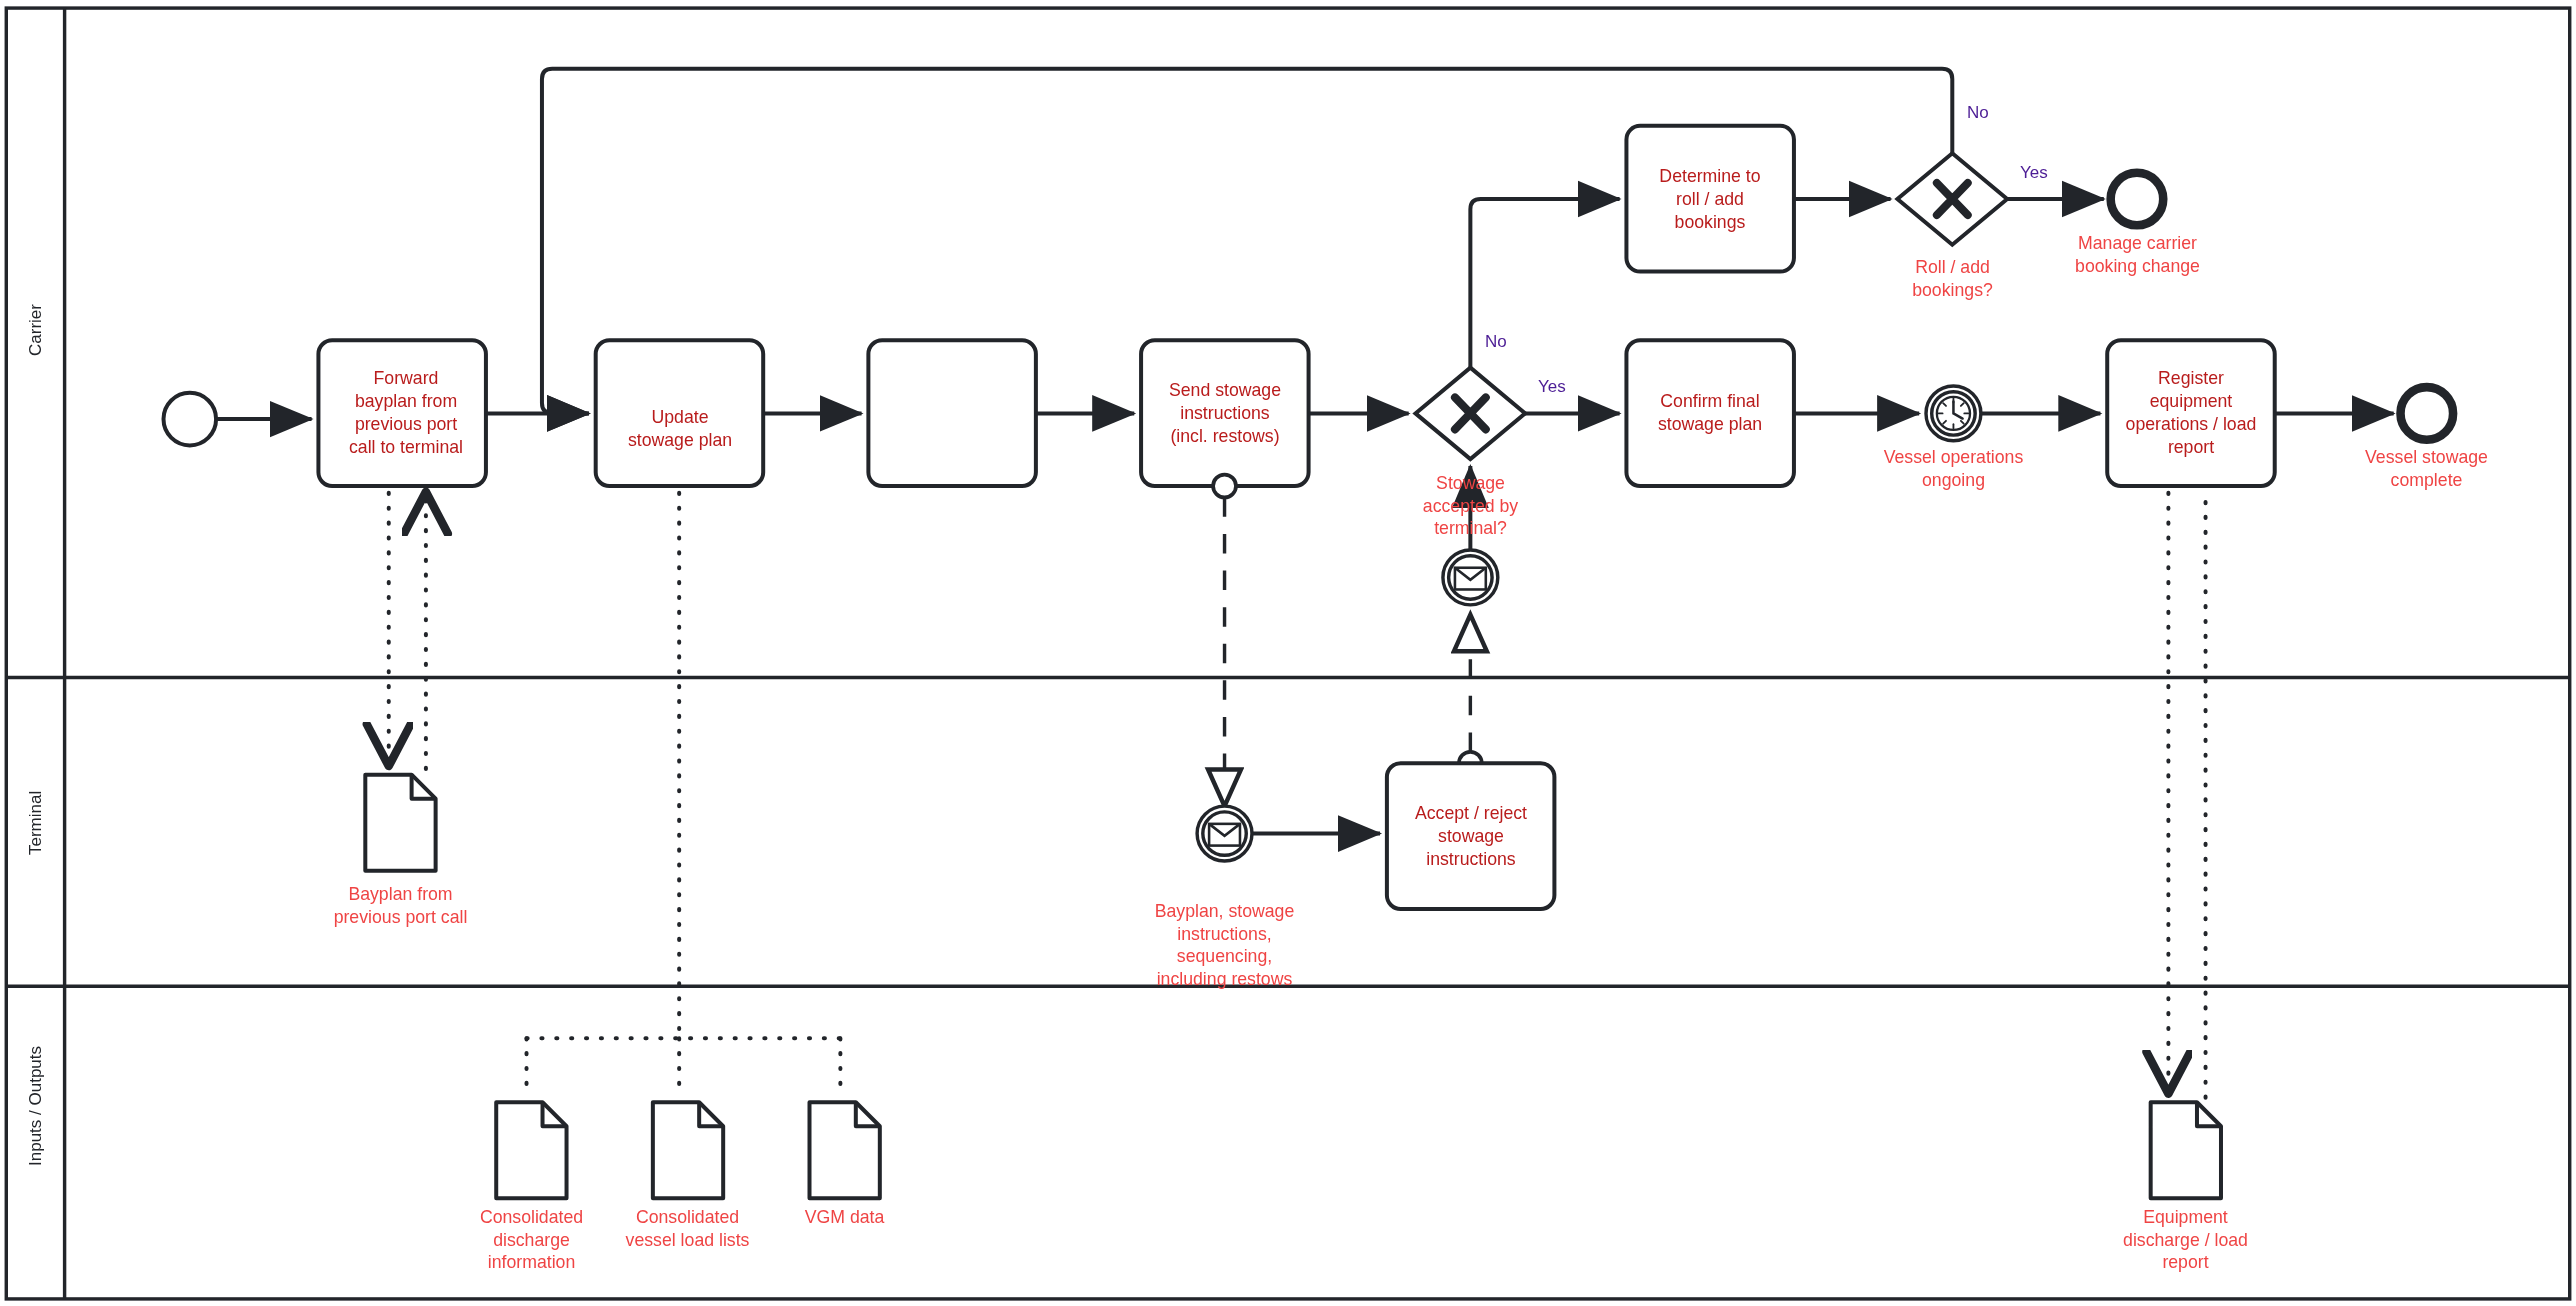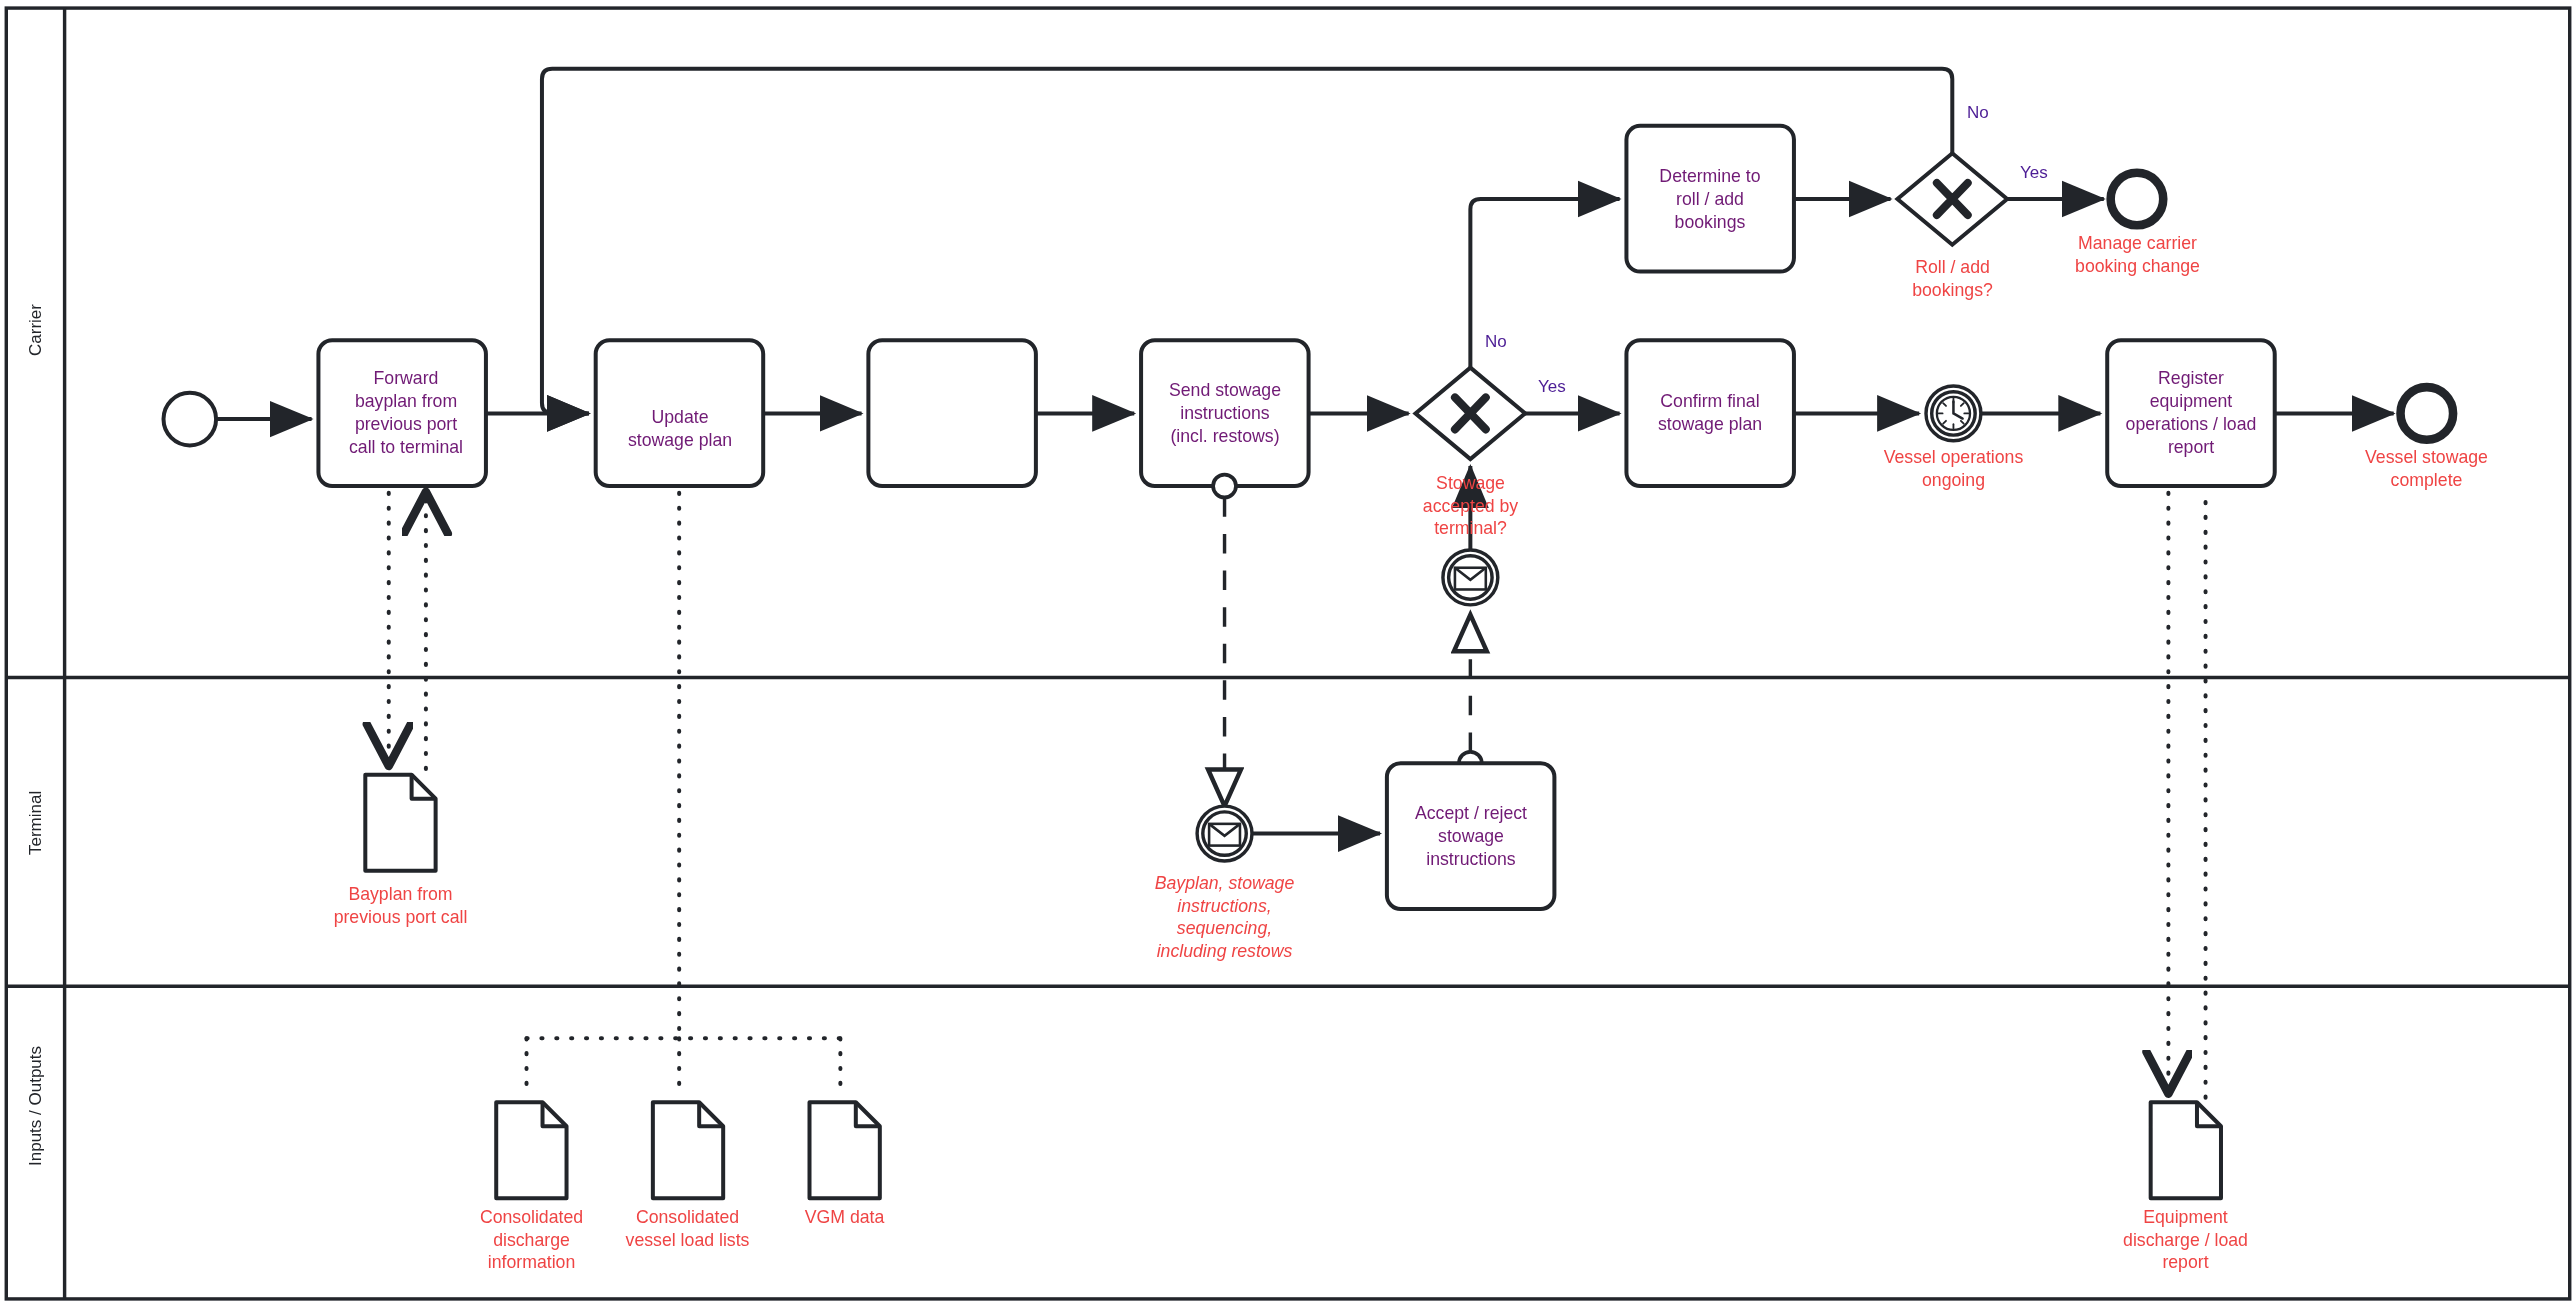--- a/index.html
+++ b/index.html
@@ -25,21 +25,21 @@
     pointer-events:none;
   }
   .tasklabel{
     position:absolute;
     display:flex;
     align-items:center;
     justify-content:center;
     text-align:center;
     font-size:17.7px;
     line-height:1.3;
-    color:#701a75;
+    color:#b91c1c;
     white-space:pre-line;
   }
   .flowlabel{
     position:absolute;
     font-size:17px;
     color:#4c1d95;
     white-space:nowrap;
   }
 </style>
 </head>
@@ -259,21 +259,21 @@
   <div class="nodelabel" style="left:2043px;top:232px;width:189px;">Manage carrier
 booking change</div>
   <div class="nodelabel" style="left:2332px;top:446px;width:189px;">Vessel stowage
 complete</div>
 
   <div class="flowlabel" style="left:1485px;top:332px;">No</div>
   <div class="flowlabel" style="left:1538px;top:377px;">Yes</div>
   <div class="flowlabel" style="left:1967px;top:103px;">No</div>
   <div class="flowlabel" style="left:2020px;top:163px;">Yes</div>
 
-  <div class="nodelabel" style="left:1130px;top:872px;width:189px;font-style:italic;">Bayplan, stowage
+  <div class="nodelabel" style="left:1130px;top:900px;width:189px;">Bayplan, stowage
 instructions,
 sequencing,
 including restows</div>
   <div class="tasklabel" style="left:1387px;top:763px;width:168px;height:146px;">Accept / reject
 stowage
 instructions</div>
   <div class="nodelabel" style="left:306px;top:883px;width:189px;">Bayplan from
 previous port call</div>
 
   <div class="nodelabel" style="left:437px;top:1206px;width:189px;">Consolidated

